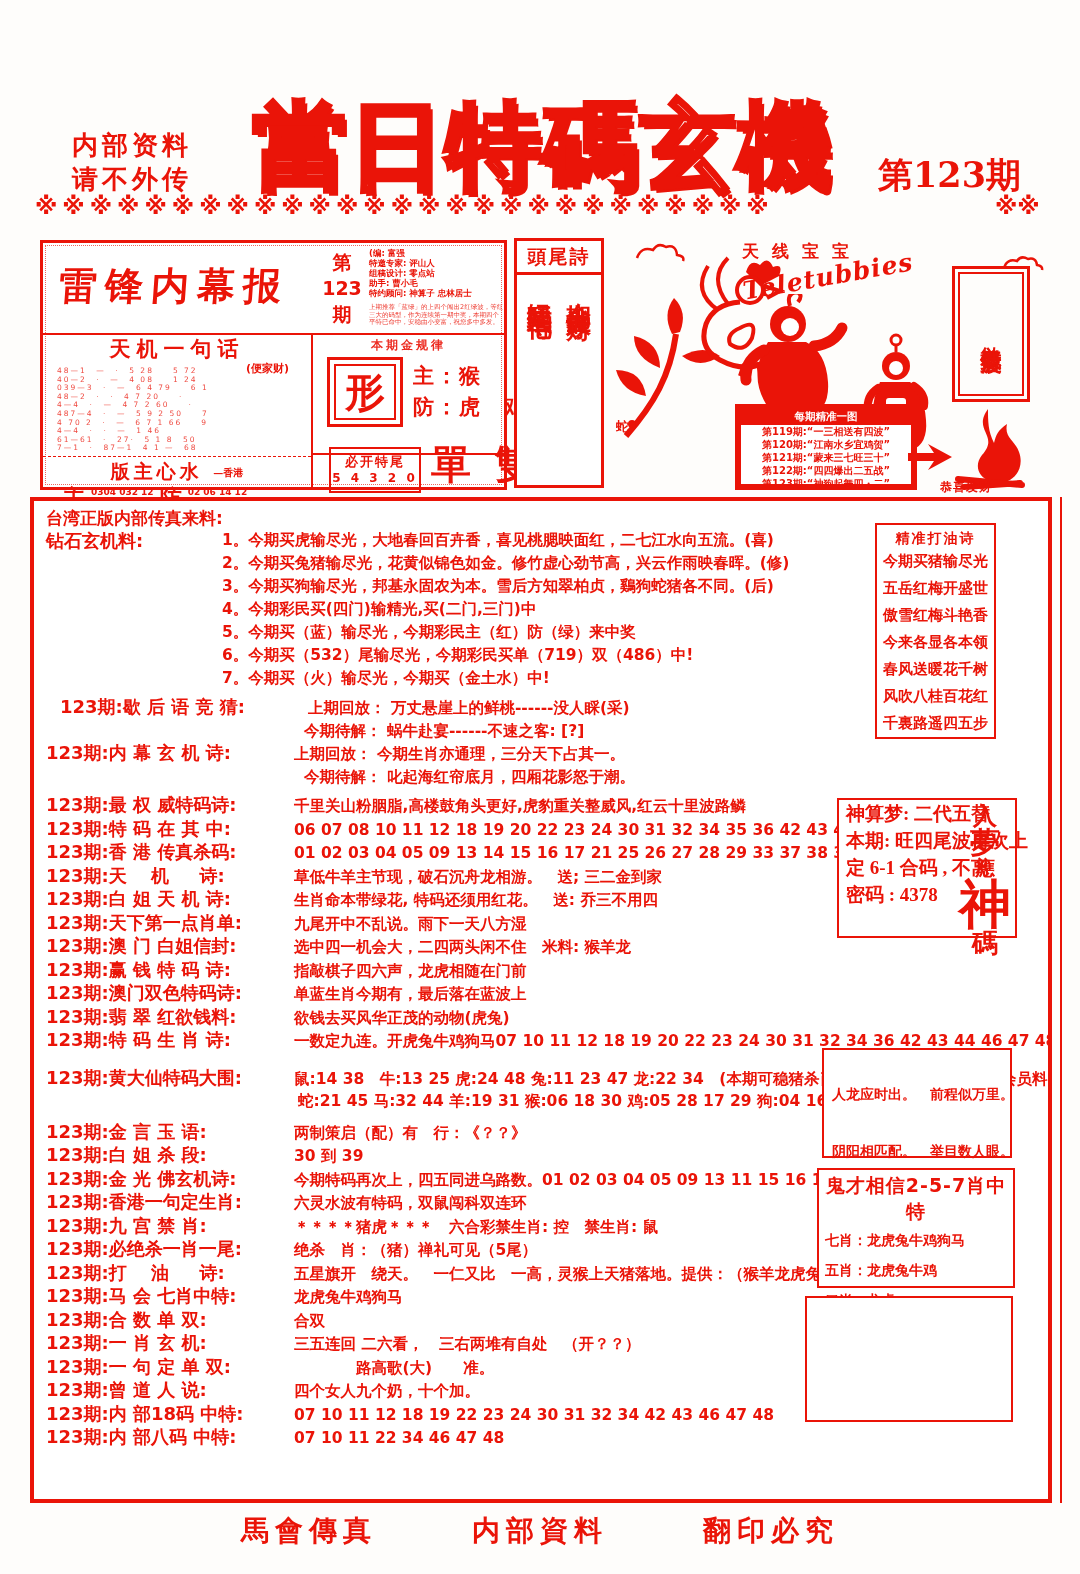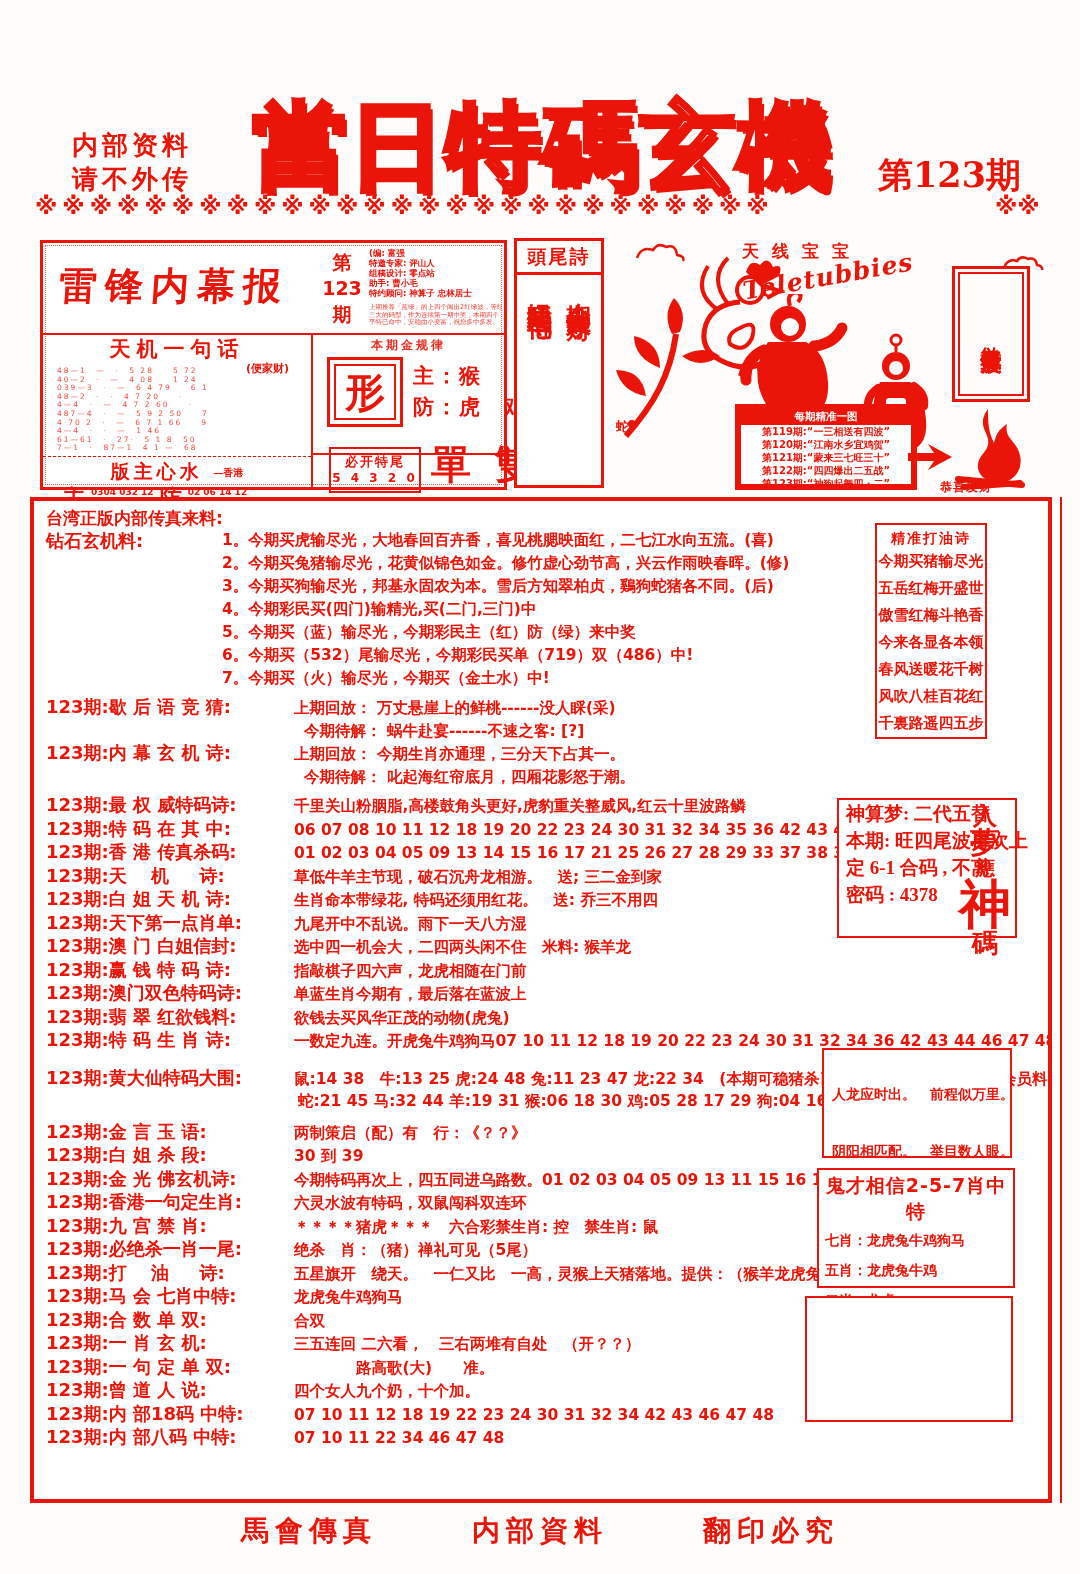--- a/index.html
+++ b/index.html
@@ -84,21 +84,21 @@
   .zs-line{display:flex;white-space:nowrap;}
   .zs-label{font-size:18px;font-weight:bold;flex:none;width:176px;}
   .zs-items .zi{font-size:15.5px;font-weight:bold;line-height:23px;white-space:nowrap;}
   .rows{margin-top:6px;}
   .brow{white-space:nowrap;line-height:21.5px;}
   .rlbl{font-size:18px;font-weight:bold;display:inline-block;min-width:248px;}
   .rtxt{font-size:15.5px;font-weight:bold;}
 
   
   .sbox{background:#fff;border:2px solid var(--red);z-index:3;}
-  .dayou{left:875px;top:523px;width:112px;height:216px;text-align:center;}
+  .dayou{left:875px;top:523px;width:121px;height:216px;text-align:center;}
   .dayou .ti{font-size:14px;font-weight:bold;letter-spacing:2px;margin-top:5px;}
   .dayou .li{font-size:15px;font-weight:bold;line-height:27px;white-space:nowrap;}
   .shenma{left:837px;top:798px;width:180px;height:140px;}
   .shenma .li{font-size:19px;font-weight:bold;line-height:27px;margin-left:7px;white-space:nowrap;font-family:Liberation Serif, serif;}
   .shenma-v{position:absolute;right:4px;top:4px;display:flex;flex-direction:column;align-items:center;font-family:"DejaVu Serif",serif;font-weight:bold;line-height:1;}
   .renlong{left:822px;top:1048px;width:190px;height:110px;}
   .renlong .li{font-size:14px;font-weight:bold;line-height:25px;margin-left:8px;white-space:nowrap;margin-top:32px;}
   .guicai{left:817px;top:1168px;width:198px;height:120px;}
   .guicai .ti{font-size:19px;font-weight:bold;text-align:center;margin-top:3px;letter-spacing:1px;}
   .guicai .li{font-size:14px;font-weight:bold;line-height:30px;margin-left:6px;white-space:nowrap;}
@@ -292,21 +292,21 @@
             <div class="zi">1。今期买虎输尽光，大地春回百卉香，喜见桃腮映面红，二七江水向五流。(喜)</div>
             <div class="zi">2。今期买兔猪输尽光，花黄似锦色如金。修竹虚心劲节高，兴云作雨映春晖。(修)</div>
             <div class="zi">3。今期买狗输尽光，邦基永固农为本。雪后方知翠柏贞，鷄狗蛇猪各不同。(后)</div>
             <div class="zi">4。今期彩民买(四门)输精光,买(二门,三门)中</div>
             <div class="zi">5。今期买（蓝）输尽光，今期彩民主（红）防（绿）来中奖</div>
             <div class="zi">6。今期买（532）尾输尽光，今期彩民买单（719）双（486）中!</div>
             <div class="zi">7。今期买（火）输尽光，今期买（金土水）中!</div>
           </div>
       </div>
       <div class="rows">
-          <div class="brow" style="margin-top: 4px;"><span class="rlbl">123期:歇 后 语 竞 猜:</span><span class="rtxt">上期回放： 万丈悬崖上的鲜桃------没人睬(采)</span></div>
+          <div class="brow" style="margin-top: 4px; margin-left: 14px;"><span class="rlbl">123期:歇 后 语 竞 猜:</span><span class="rtxt">上期回放： 万丈悬崖上的鲜桃------没人睬(采)</span></div>
           <div class="brow" style="padding-left: 258px;"><span class="rtxt">今期待解： 蜗牛赴宴------不速之客: [?]</span></div>
           <div class="brow"><span class="rlbl">123期:内 幕 玄 机 诗:</span><span class="rtxt">上期回放： 今期生肖亦通理，三分天下占其一。</span></div>
           <div class="brow" style="padding-left: 258px;"><span class="rtxt">今期待解： 叱起海红帘底月，四厢花影怒于潮。</span></div>
           <div class="brow" style="margin-top: 6px;"><span class="rlbl">123期:最 权 威特码诗:</span><span class="rtxt">千里关山粉胭脂,高楼鼓角头更好,虎豹重关整威风,红云十里波路鳞</span></div>
           <div class="brow"><span class="rlbl">123期:特 码 在 其 中:</span><span class="rtxt">06 07 08 10 11 12 18 19 20 22 23 24 30 31 32 34 35 36 42 43 44 46 47 48</span></div>
           <div class="brow"><span class="rlbl">123期:香 港 传真杀码:</span><span class="rtxt">01 02 03 04 05 09 13 14 15 16 17 21 25 26 27 28 29 33 37 38 39 40 41 45 49</span></div>
           <div class="brow"><span class="rlbl">123期:天　 机 　 诗:</span><span class="rtxt">草低牛羊主节现，破石沉舟龙相游。　送; 三二金到家</span></div>
           <div class="brow"><span class="rlbl">123期:白 姐 天 机 诗:</span><span class="rtxt">生肖命本带绿花, 特码还须用红花。　送: 乔三不用四</span></div>
           <div class="brow"><span class="rlbl">123期:天下第一点肖单:</span><span class="rtxt">九尾开中不乱说。雨下一天八方湿</span></div>
           <div class="brow"><span class="rlbl">123期:澳 门 白姐信封:</span><span class="rtxt">选中四一机会大，二四两头闲不住　米料: 猴羊龙</span></div>

